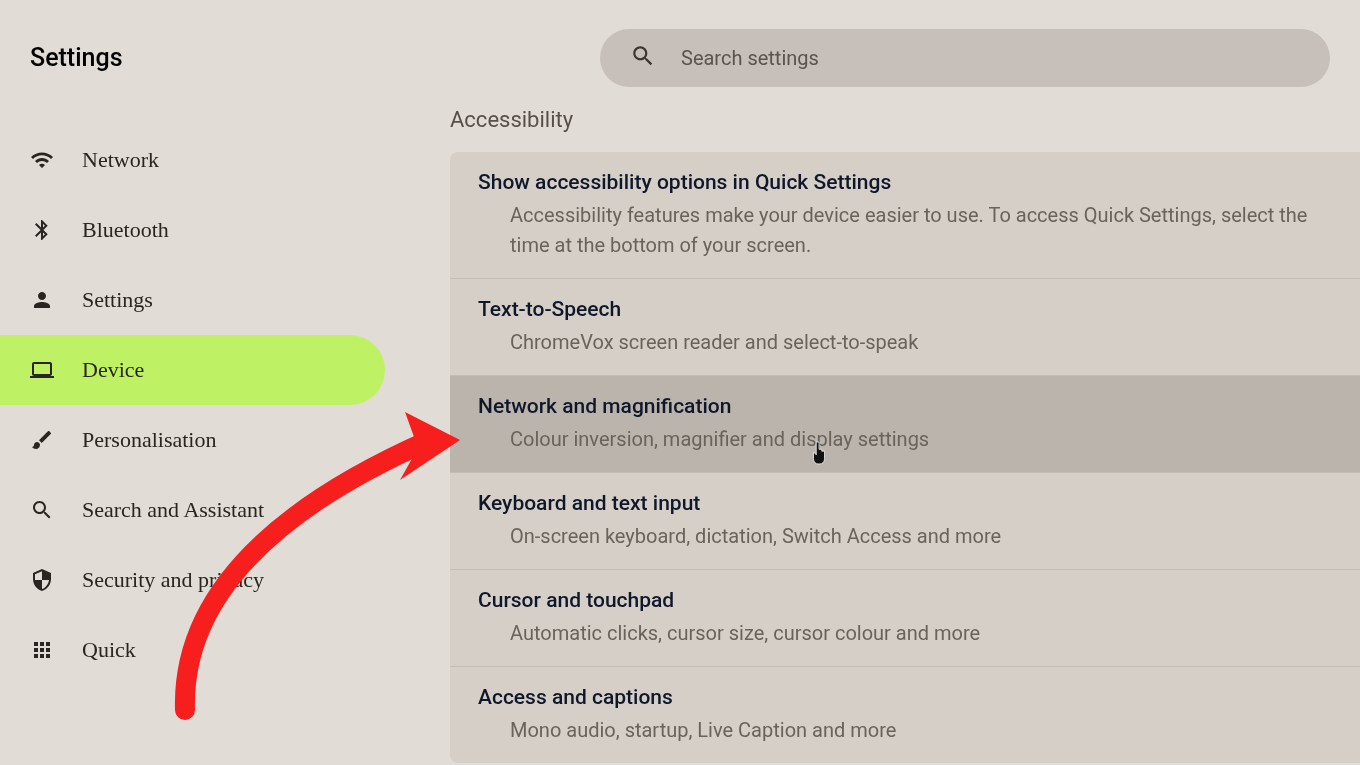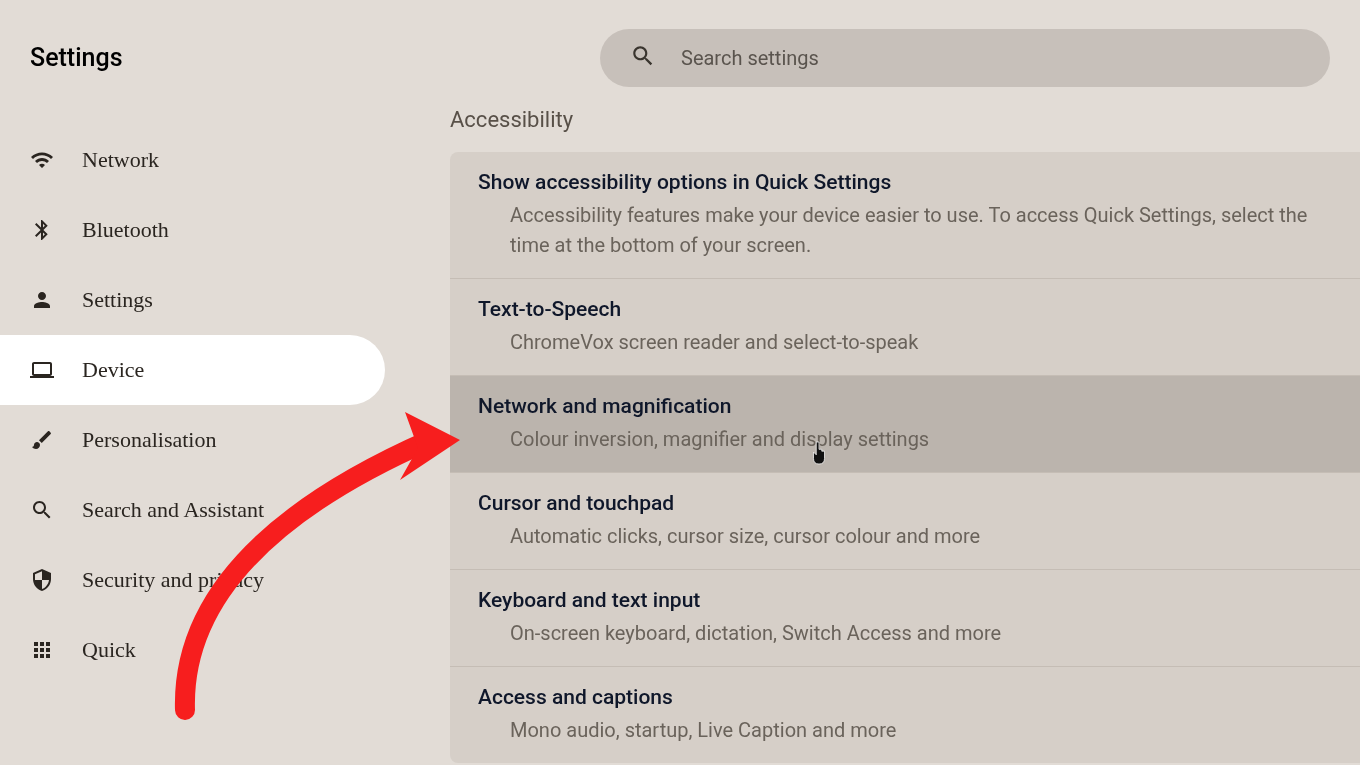--- a/index.html
+++ b/index.html
@@ -55,21 +55,21 @@
       padding-top: 10px;
     }
     .sidebar-item {
       display: flex;
       align-items: center;
       gap: 28px;
       padding: 22px 30px;
       cursor: pointer;
     }
     .sidebar-item.selected {
-      background: #ffffff;
+      background: #bef264;
       border-radius: 0 40px 40px 0;
       width: 385px;
     }
     .sidebar-icon {
       width: 24px;
       height: 24px;
       display: flex;
       align-items: center;
       justify-content: center;
     }
@@ -244,27 +244,27 @@
         <div class="setting-title">Text-to-Speech</div>
         <div class="setting-desc">ChromeVox screen reader and select-to-speak</div>
       </div>
 
       <div class="setting-row highlighted">
         <div class="setting-title">Network and magnification</div>
         <div class="setting-desc">Colour inversion, magnifier and display settings</div>
       </div>
 
       <div class="setting-row">
+        <div class="setting-title">Keyboard and text input</div>
+        <div class="setting-desc">On-screen keyboard, dictation, Switch Access and more</div>
+      </div>
+
+      <div class="setting-row">
         <div class="setting-title">Cursor and touchpad</div>
         <div class="setting-desc">Automatic clicks, cursor size, cursor colour and more</div>
-      </div>
-
-      <div class="setting-row">
-        <div class="setting-title">Keyboard and text input</div>
-        <div class="setting-desc">On-screen keyboard, dictation, Switch Access and more</div>
       </div>
 
       <div class="setting-row" style="border-bottom:none">
         <div class="setting-title">Access and captions</div>
         <div class="setting-desc">Mono audio, startup, Live Caption and more</div>
       </div>
 
     </div>
   </div>
 </div>

